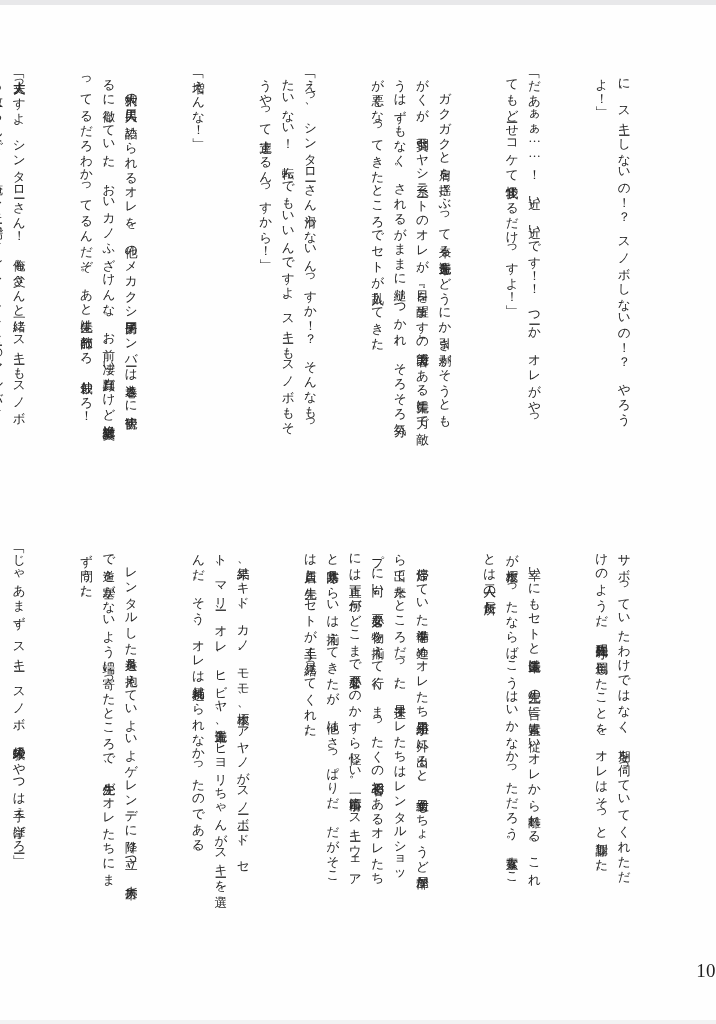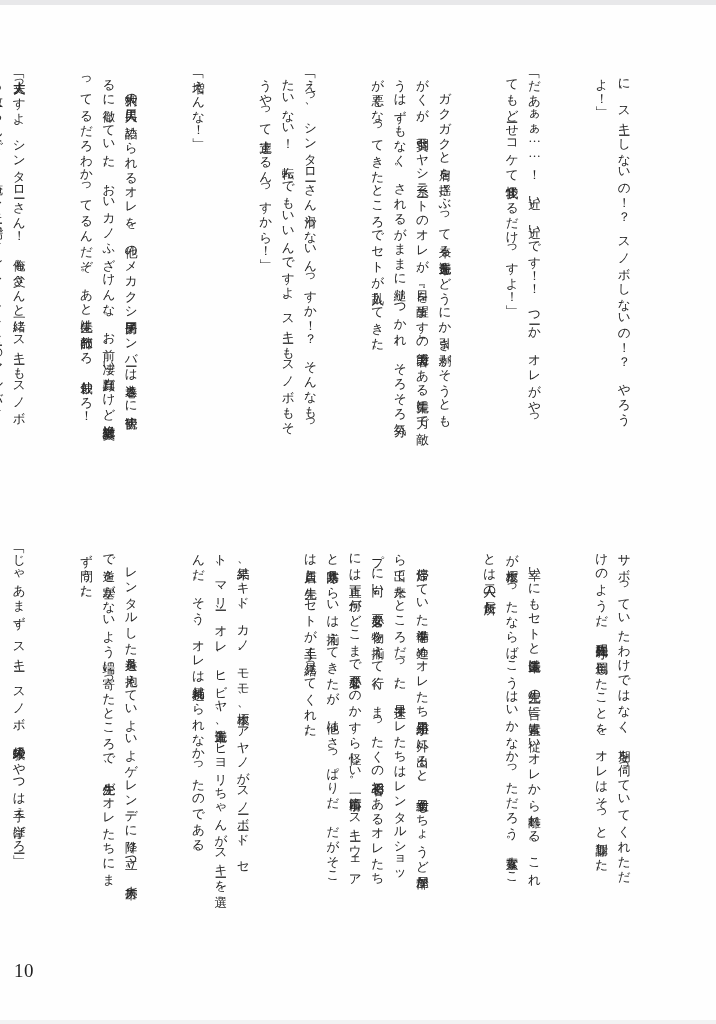--- a/index.html
+++ b/index.html
@@ -62,24 +62,24 @@
     margin: 0;
     padding: 0;
     text-indent: 1em;
   }
   .vblock p.noindent {
     text-indent: 0;
   }
 
   .page-number {
     position: absolute;
-    left: 14px;
+    left: 0;
     right: 0;
     bottom: 42px;
-    text-align: left;
+    text-align: right;
     font-size: 19px;
     color: #1f1f1f;
     font-family: "Liberation Serif", "DejaVu Serif", serif;
     letter-spacing: 0.02em;
   }
 </style>
 </head>
 <body>
 
 <div class="page">

